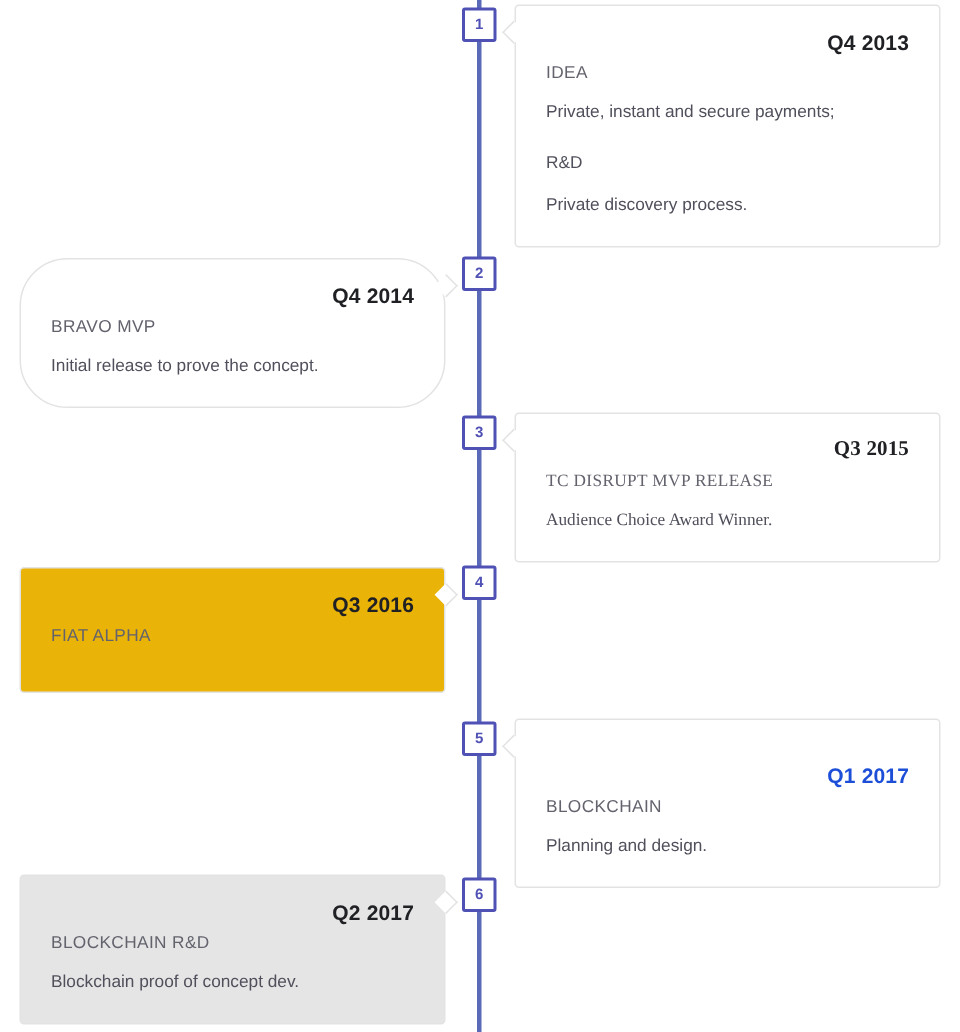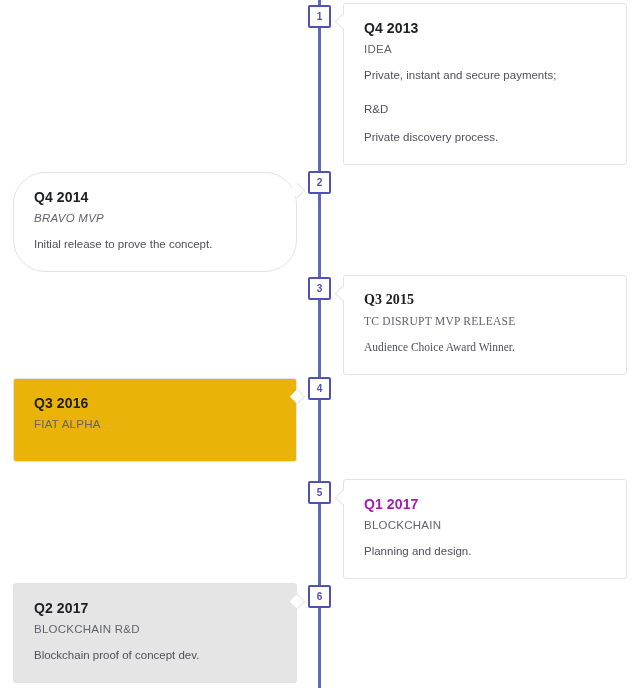--- a/index.html
+++ b/index.html
@@ -85,20 +85,21 @@
     border-right: 1px solid #e3e3e3;
     border-top: 1px solid #e3e3e3;
   }
 
   .card-title {
     font-size: 14px;
     font-weight: 700;
     color: #202124;
     letter-spacing: 0.1px;
     margin-bottom: 7px;
+    text-align: right;
   }
   .card-subtitle {
     font-size: 11.5px;
     font-weight: 400;
     color: #63636e;
     letter-spacing: 0.25px;
     margin-bottom: 13px;
   }
   .card-line {
     font-size: 11.5px;
@@ -122,40 +123,40 @@
         <div class="card-title" style="color: rgb(32, 33, 36);">Q4 2013</div>
         <div class="card-subtitle" style="color: rgb(99, 99, 110);">IDEA</div>
         <div class="card-line" style="color: rgb(80, 80, 92);">Private, instant and secure payments;</div>
         <div class="card-line" style="color: rgb(80, 80, 92); margin-top: 18px;">R&amp;D</div>
         <div class="card-line" style="color: rgb(80, 80, 92);">Private discovery process.</div>
       </div>
       <div class="marker" style="top: 171px; border-color: rgb(79, 81, 181); color: rgb(79, 81, 181);">2</div>
       <div class="card left" style="top: 172px; border-color: rgb(227, 227, 227); background: rgb(255, 255, 255); border-radius: 32px;">
         <div class="notch"></div>
         <div class="card-title" style="color: rgb(32, 33, 36);">Q4 2014</div>
-        <div class="card-subtitle" style="color: rgb(99, 99, 110); font-style: italic;">BRAVO MVP</div>
+        <div class="card-subtitle" style="color: rgb(99, 99, 110);">BRAVO MVP</div>
         <div class="card-line" style="color: rgb(80, 80, 92);">Initial release to prove the concept.</div>
       </div>
       <div class="marker" style="top: 277px; border-color: rgb(79, 81, 181); color: rgb(79, 81, 181);">3</div>
       <div class="card right" style="top: 275px; border-color: rgb(227, 227, 227); background: rgb(255, 255, 255); font-family: Liberation Serif, serif;">
         <div class="notch"></div>
         <div class="card-title" style="color: rgb(32, 33, 36);">Q3 2015</div>
         <div class="card-subtitle" style="color: rgb(99, 99, 110);">TC DISRUPT MVP RELEASE</div>
         <div class="card-line" style="color: rgb(80, 80, 92);">Audience Choice Award Winner.</div>
       </div>
       <div class="marker" style="top: 377px; border-color: rgb(79, 81, 181); color: rgb(79, 81, 181);">4</div>
       <div class="card left" style="top: 378px; border-color: rgb(227, 227, 227); background: #eab308;">
         <div class="notch"></div>
         <div class="card-title" style="color: rgb(32, 33, 36);">Q3 2016</div>
         <div class="card-subtitle" style="color: rgb(99, 99, 110);">FIAT ALPHA</div>
       </div>
       <div class="marker" style="top: 481px; border-color: rgb(79, 81, 181); color: rgb(79, 81, 181);">5</div>
       <div class="card right" style="top: 479px; border-color: rgb(227, 227, 227); background: rgb(255, 255, 255);">
         <div class="notch"></div>
-        <div class="card-title" style="color: #a21caf;">Q1 2017</div>
+        <div class="card-title" style="color: #1d4ed8; margin-top: 13px;">Q1 2017</div>
         <div class="card-subtitle" style="color: rgb(99, 99, 110);">BLOCKCHAIN</div>
         <div class="card-line" style="color: rgb(80, 80, 92);">Planning and design.</div>
       </div>
       <div class="marker" style="top: 585px; border-color: rgb(79, 81, 181); color: rgb(79, 81, 181);">6</div>
       <div class="card left" style="top: 583px; border-color: rgb(227, 227, 227); background: #e5e5e5;">
         <div class="notch"></div>
         <div class="card-title" style="color: rgb(32, 33, 36);">Q2 2017</div>
         <div class="card-subtitle" style="color: rgb(99, 99, 110);">BLOCKCHAIN R&amp;D</div>
         <div class="card-line" style="color: rgb(80, 80, 92);">Blockchain proof of concept dev.</div>
       </div>

